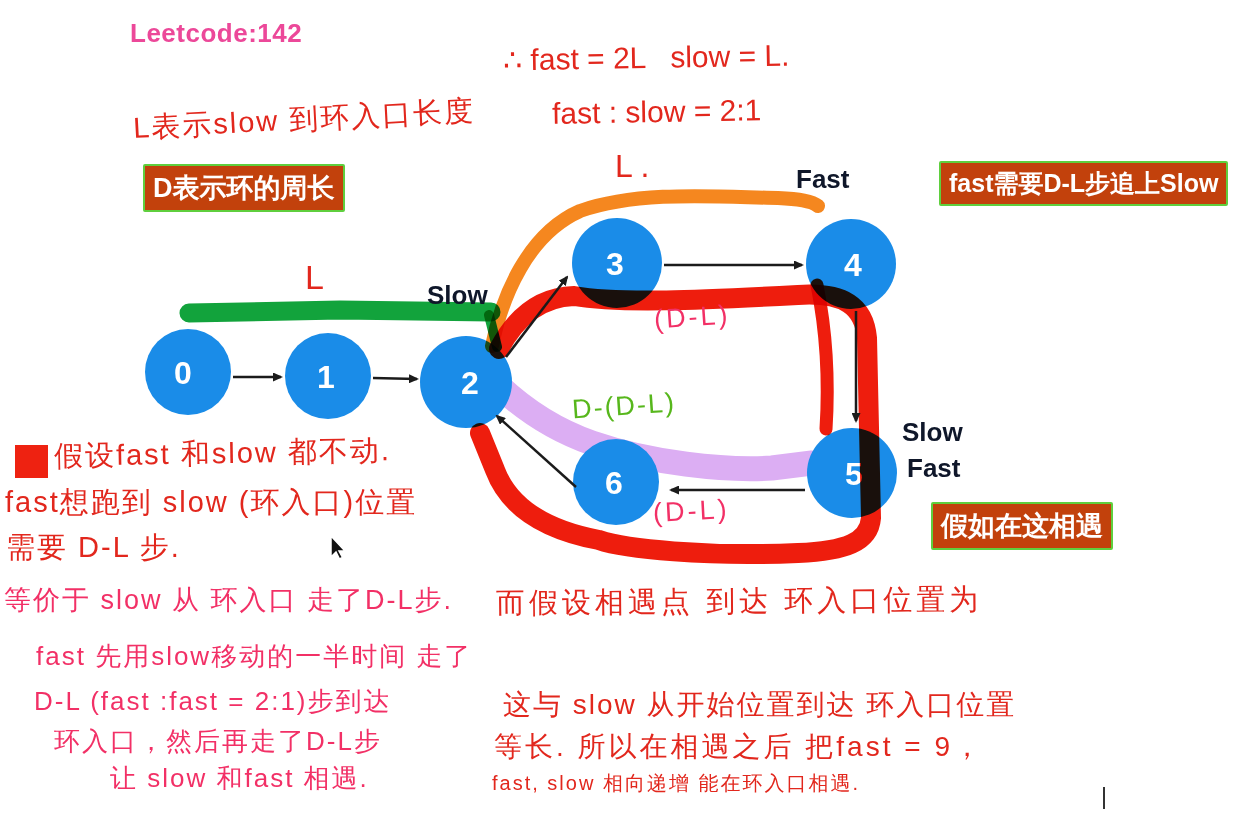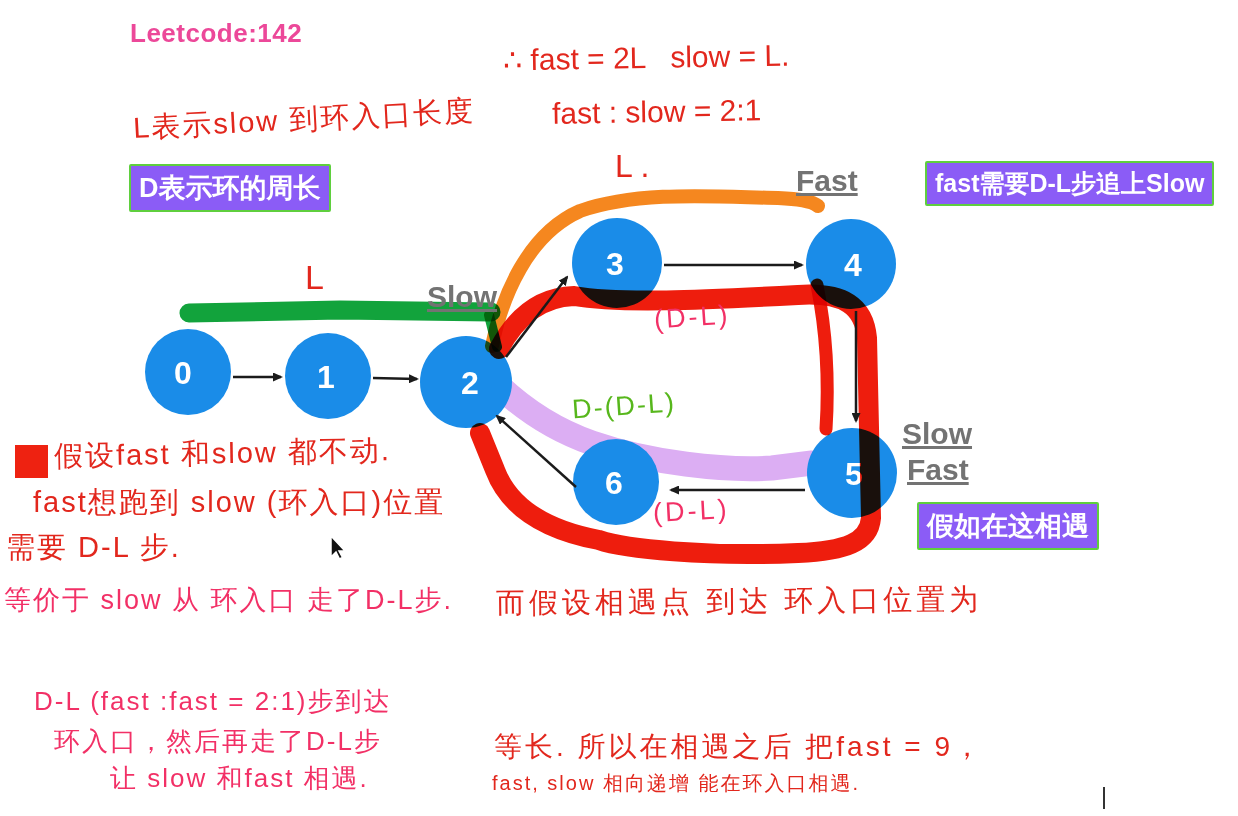--- a/index.html
+++ b/index.html
@@ -4,23 +4,23 @@
 <style>
   html,body{margin:0;padding:0;background:#ffffff;}
   #canvas{position:relative;width:1238px;height:816px;background:#ffffff;overflow:hidden;
           font-family:"Liberation Sans","DejaVu Sans",sans-serif;}
   svg{position:absolute;left:0;top:0;}
   .mult{mix-blend-mode:multiply;}
   .note{position:absolute;white-space:pre;line-height:1.05;}
   .hand-red{color:#e2271d;}
   .hand-pink{color:#f23066;}
   .hand-green{color:#57b71c;}
-  .badge{position:absolute;background:#8b5cf6;color:#ffffff;font-weight:bold;
-         padding:4px 8px;border:2px solid #5fcf3e;border-radius:2px;}
-  .blacklabel{position:absolute;color:#737373;font-weight:bold;font-size:30px;text-decoration:underline;}
+  .badge{position:absolute;background:#c2410c;color:#ffffff;font-weight:bold;
+         padding:4px 8px;border:2px solid #5fcf3e;border-radius:2px;margin-left:14px;}
+  .blacklabel{position:absolute;color:#0f172a;font-weight:bold;font-size:26px;}
   .title{position:absolute;color:#ec4899;font-weight:bold;font-size:26px;letter-spacing:.5px;}
   .bullet{position:absolute;width:33px;height:33px;background:#ee2211;}
   .nodetext{font:bold 32px "Liberation Sans","DejaVu Sans",sans-serif;fill:#ffffff;}
 </style>
 </head>
 <body>
 
 <div id="canvas">
 
   <svg width="1238" height="816" viewBox="0 0 1238 816">
@@ -87,25 +87,27 @@
   <div class="note hand-red" style="left:503px;top:42px;font-size:30px;transform:rotate(-1deg);">∴ fast = 2L   slow = L.</div>
   <div class="note hand-red" style="left:552px;top:96px;font-size:30px;transform:rotate(-1deg);">fast : slow = 2:1</div>
   <div class="note hand-red" style="left:615px;top:150px;font-size:32px;">L .</div>
   <div class="note hand-red" style="left:305px;top:260px;font-size:34px;">L</div>
   <div class="note hand-pink" style="left:654px;top:303px;font-size:27px;letter-spacing:3px;transform:rotate(-4deg);">(D-L)</div>
   <div class="note hand-pink" style="left:653px;top:497px;font-size:27px;letter-spacing:3px;transform:rotate(-3deg);">(D-L)</div>
   <div class="note hand-green" style="left:572px;top:392px;font-size:27px;letter-spacing:2px;transform:rotate(-4deg);">D-(D-L)</div>
 
   <div class="bullet" style="left:15px;top:445px;"></div>
   <div class="note hand-red" style="left:54px;top:438px;font-size:29px;letter-spacing:2px;transform:rotate(-1deg);">假设fast 和slow 都不动.</div>
-  <div class="note hand-red" style="left:5px;top:487px;font-size:29px;letter-spacing:2px;margin-left:28px;">fast想跑到 slow (环入口)位置</div>
+  <div class="note hand-red" style="left:5px;top:487px;font-size:29px;letter-spacing:2px;">fast想跑到 slow (环入口)位置</div>
   <div class="note hand-red" style="left:6px;top:532px;font-size:29px;letter-spacing:2px;">需要 D-L 步.</div>
 
   <div class="note hand-pink" style="left:4px;top:586px;font-size:27px;letter-spacing:2px;text-align:center;">等价于 slow 从 环入口 走了D-L步.</div>
+  <div class="note hand-pink" style="left:36px;top:643px;font-size:26px;letter-spacing:2px;">fast 先用slow移动的一半时间 走了</div>
   <div class="note hand-pink" style="left:34px;top:688px;font-size:26px;letter-spacing:2px;">D-L (fast :fast = 2:1)步到达</div>
   <div class="note hand-pink" style="left:54px;top:728px;font-size:26px;letter-spacing:2px;">环入口，然后再走了D-L步</div>
   <div class="note hand-pink" style="left:110px;top:765px;font-size:26px;letter-spacing:2px;">让 slow 和fast 相遇.</div>
 
   <div class="note hand-red" style="left:496px;top:586px;font-size:29px;letter-spacing:4px;transform:rotate(-0.5deg);">而假设相遇点 到达 环入口位置为</div>
+  <div class="note hand-red" style="left:503px;top:690px;font-size:28px;letter-spacing:2px;">这与 slow 从开始位置到达 环入口位置</div>
   <div class="note hand-red" style="left:494px;top:732px;font-size:28px;letter-spacing:3px;">等长. 所以在相遇之后 把fast = 9，</div>
   <div class="note hand-red" style="left:492px;top:773px;font-size:20px;letter-spacing:2px;">fast, slow 相向递增 能在环入口相遇.</div>
 
 </div>
 
 </body></html>

